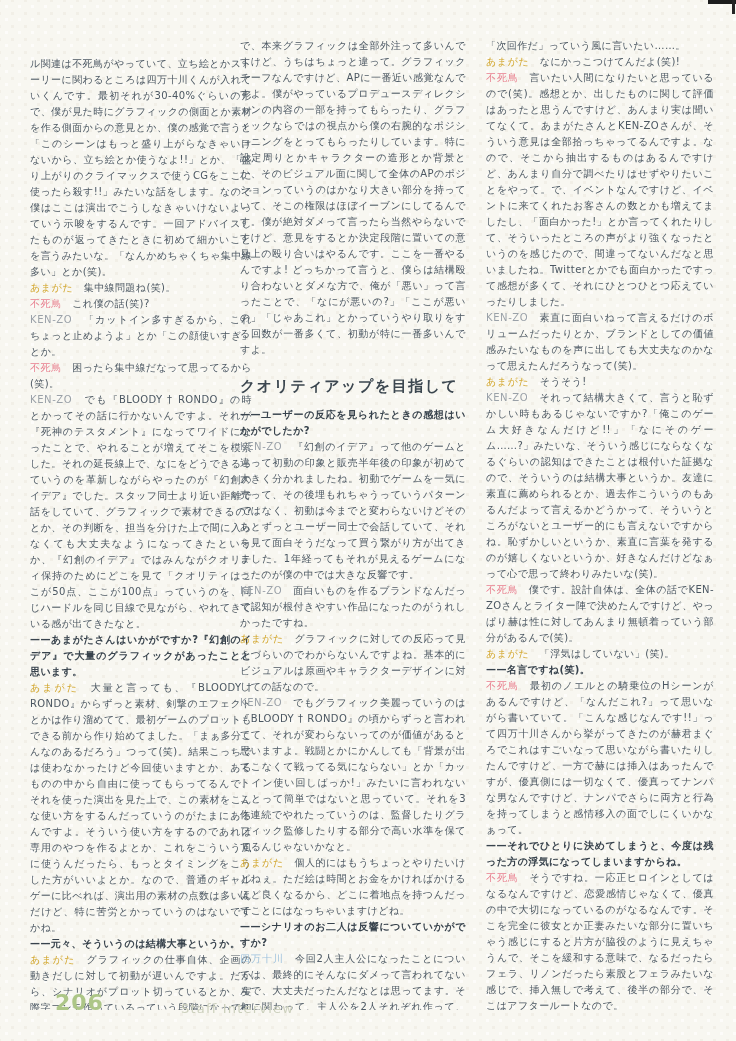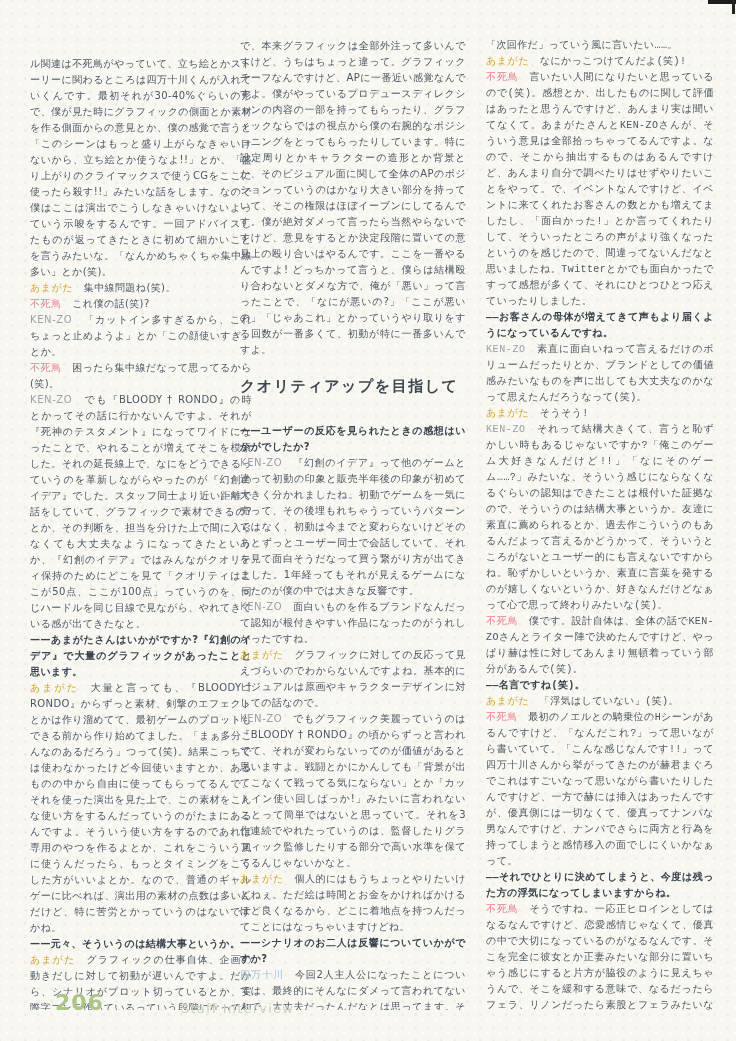--- a/index.html
+++ b/index.html
@@ -20,26 +20,26 @@
     position:absolute;
     text-align:justify;
     color:#4b5762;
     font-size:10px;
     line-height:16px;
     letter-spacing:.4px;
     overflow:hidden;
   }
   .col1{left:30px;top:56px;width:222px;height:954px;}
   .col2{left:240px;top:38px;width:226px;height:972px;}
-  .col3{left:486px;top:38px;width:228px;height:972px;font-family:Liberation Mono, monospace;}
+  .col3{left:486px;top:38px;width:228px;height:972px;}
   .seg{margin:0;}
   .seg.question{font-weight:bold;color:#38434d;}
   .seg.heading{
     font-size:15px;font-weight:600;color:#3c4750;
-    margin:20px 0 29px;letter-spacing:1.5px;text-align:left;
+    margin:20px 0 13px;letter-spacing:1.5px;text-align:left;
   }
   .speaker-name{letter-spacing:.6px;}
   .page-number{
     position:absolute;left:55px;top:990px;
     font-size:22px;font-weight:bold;color:#adc687;letter-spacing:1px;
   }
   .footer-label{
     position:absolute;left:156px;top:1001px;
     font-size:13px;color:#ccd0bd;letter-spacing:1.2px;padding-left:25px;
   }
@@ -75,27 +75,26 @@
         <p class="seg speaker"><span class="speaker-name" style="color: rgb(210, 166, 44);">あまがた</span>　グラフィックに対しての反応って見えづらいのでわからないんですよね。基本的にビジュアルは原画やキャラクターデザインに対しての話なので。</p>
         <p class="seg speaker"><span class="speaker-name" style="color: rgb(154, 161, 168);">KEN-ZO</span>　でもグラフィック美麗っていうのは『BLOODY † RONDO』の頃からずっと言われてて、それが変わらないってのが価値があると思いますよ。戦闘とかにかんしても「背景が出てこなくて戦ってる気にならない」とか「カットイン使い回しばっか!」みたいに言われないことって簡単ではないと思っていて。それを3作連続でやれたっていうのは、監督したりグラフィック監修したりする部分で高い水準を保ててるんじゃないかなと。</p>
         <p class="seg speaker"><span class="speaker-name" style="color: rgb(210, 166, 44);">あまがた</span>　個人的にはもうちょっとやりたいけどねぇ。ただ絵は時間とお金をかければかけるほど良くなるから、どこに着地点を持つんだってことにはなっちゃいますけどね。</p>
         <p class="seg question">——シナリオのお二人は反響についていかがですか?</p>
         <p class="seg speaker"><span class="speaker-name" style="color: rgb(159, 194, 220);">四万十川</span>　今回2人主人公になったことについては、最終的にそんなにダメって言われてないんで、大丈夫だったんだなとは思ってます。それに関わって、主人公を2人それぞれ作って、それぞれのライターが担当をして「この主人公を100%お前の好きな様にやっていいよ」って言われた状態で、作った主人公が「こいつはねぇよ」みたいな評価にならなかったのが一番良かったと思います。</p>
       </div>
       <div class="column col3">
         <p class="seg continuation">「次回作だ」っていう風に言いたい……。</p>
         <p class="seg speaker"><span class="speaker-name" style="color: rgb(210, 166, 44);">あまがた</span>　なにかっこつけてんだよ(笑)!</p>
         <p class="seg speaker"><span class="speaker-name" style="color: rgb(232, 128, 143);">不死鳥</span>　言いたい人間になりたいと思っているので(笑)。感想とか、出したものに関して評価はあったと思うんですけど、あんまり実は聞いてなくて。あまがたさんとKEN-ZOさんが、そういう意見は全部拾っちゃってるんですよ。なので、そこから抽出するものはあるんですけど、あんまり自分で調べたりはせずやりたいことをやって。で、イベントなんですけど、イベントに来てくれたお客さんの数とかも増えてましたし、「面白かった!」とか言ってくれたりして、そういったところの声がより強くなったというのを感じたので、間違ってないんだなと思いましたね。Twitterとかでも面白かったですって感想が多くて、それにひとつひとつ応えていったりしました。</p>
-        <p class="seg question">——お客さんの母体が増えてきて声もより届くようになっているんですね。</p>
         <p class="seg speaker"><span class="speaker-name" style="color: rgb(154, 161, 168);">KEN-ZO</span>　素直に面白いねって言えるだけのボリュームだったりとか、ブランドとしての価値感みたいなものを声に出しても大丈夫なのかなって思えたんだろうなって(笑)。</p>
         <p class="seg speaker"><span class="speaker-name" style="color: rgb(210, 166, 44);">あまがた</span>　そうそう!</p>
         <p class="seg speaker"><span class="speaker-name" style="color: rgb(154, 161, 168);">KEN-ZO</span>　それって結構大きくて、言うと恥ずかしい時もあるじゃないですか?「俺このゲーム大好きなんだけど!!」「なにそのゲーム……?」みたいな、そういう感じにならなくなるぐらいの認知はできたことは根付いた証拠なので、そういうのは結構大事というか。友達に素直に薦められるとか、過去作こういうのもあるんだよって言えるかどうかって、そういうところがないとユーザー的にも言えないですからね。恥ずかしいというか、素直に言葉を発するのが嬉しくないというか、好きなんだけどなぁって心で思って終わりみたいな(笑)。</p>
         <p class="seg speaker"><span class="speaker-name" style="color: rgb(232, 128, 143);">不死鳥</span>　僕です。設計自体は、全体の話でKEN-ZOさんとライター陣で決めたんですけど、やっぱり赫は性に対してあんまり無頓着っていう部分があるんで(笑)。</p>
+        <p class="seg speaker"><span class="speaker-name" style="color: rgb(210, 166, 44);">あまがた</span>　「浮気はしていない」(笑)。</p>
         <p class="seg question">——名言ですね(笑)。</p>
-        <p class="seg speaker"><span class="speaker-name" style="color: rgb(210, 166, 44);">あまがた</span>　「浮気はしていない」(笑)。</p>
         <p class="seg speaker"><span class="speaker-name" style="color: rgb(232, 128, 143);">不死鳥</span>　最初のノエルとの騎乗位のHシーンがあるんですけど、「なんだこれ?」って思いながら書いていて。「こんな感じなんです!!」って四万十川さんから挙がってきたのが赫君まぐろでこれはすごいなって思いながら書いたりしたんですけど、一方で赫には挿入はあったんですが、優真側には一切なくて、優真ってナンパな男なんですけど、ナンパでさらに両方と行為を持ってしまうと感情移入の面でしにくいかなぁって。</p>
         <p class="seg question">——それでひとりに決めてしまうと、今度は残った方の浮気になってしまいますからね。</p>
         <p class="seg speaker"><span class="speaker-name" style="color: rgb(232, 128, 143);">不死鳥</span>　そうですね。一応正ヒロインとしてはなるなんですけど、恋愛感情じゃなくて、優真の中で大切になっているのがなるなんです。そこを完全に彼女とか正妻みたいな部分に置いちゃう感じにすると片方が脇役のように見えちゃうんで、そこを緩和する意味で、なるだったらフェラ、リノンだったら素股とフェラみたいな感じで、挿入無しで考えて、後半の部分で、そこはアフタールートなので。</p>
       </div>
     </div>
 
   <div class="page-number">206</div>
   <div class="footer-label">Staff Interview</div>
 </div>
 

